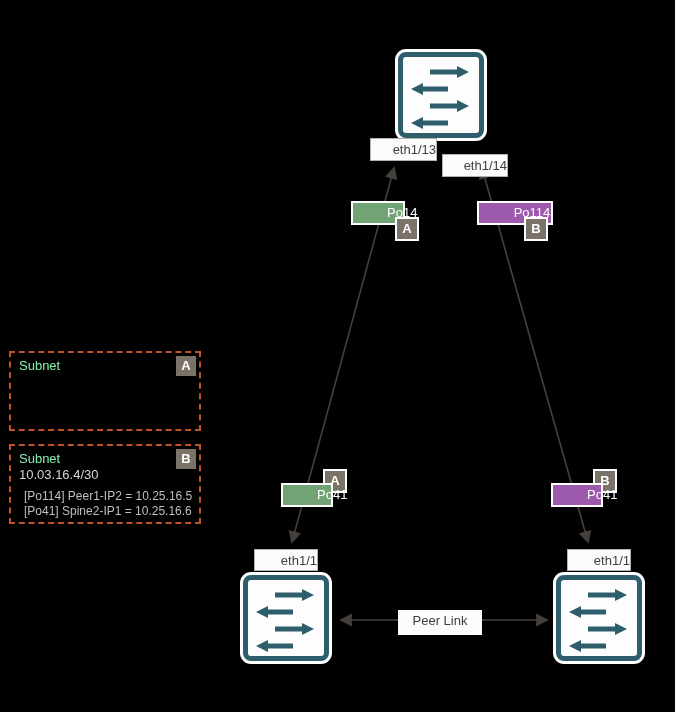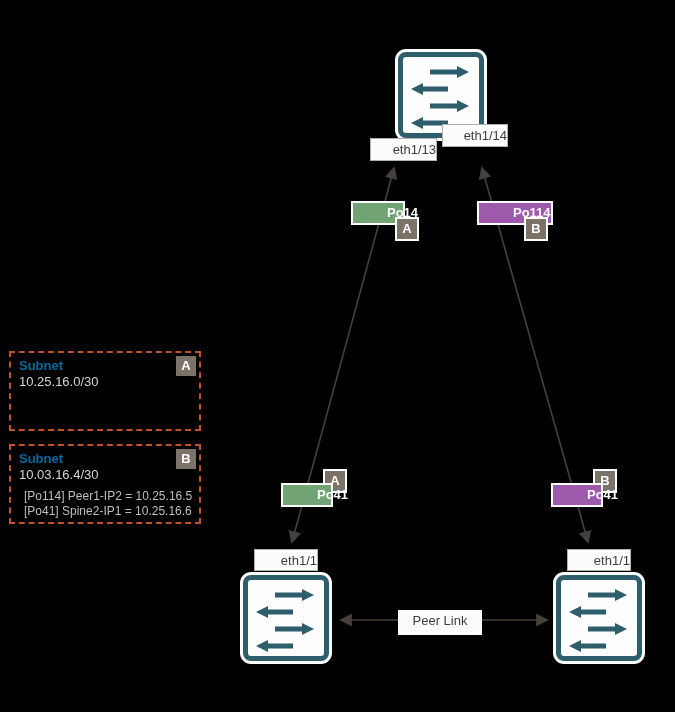--- a/index.html
+++ b/index.html
@@ -13,35 +13,35 @@
   .switch svg{display:block;width:100%;height:100%;}
   .switch .shaft{stroke:#2e5d6c;stroke-width:5;fill:none;}
   .switch polygon{fill:#2e5d6c;}
 
   
   .eth-label{position:absolute;box-sizing:border-box;background:#fcfcfc;border:1px solid #b3b1ae;
              color:#3d3d3d;font-size:13px;text-align:right;line-height:21px;z-index:4;}
 
   
   .po-label{position:absolute;box-sizing:border-box;border:2px solid #ffffff;color:#ffffff;
-            font-size:13px;font-weight:700;line-height:20px;z-index:5;padding-left:34px;}
+            font-size:13px;font-weight:400;text-align:center;line-height:20px;z-index:5;padding-left:34px;}
   .po-green{background:#71a375;}
   .po-purple{background:#9d59ab;}
 
   
   .badge{position:absolute;box-sizing:border-box;width:24px;height:24px;background:#7b7268;
          border:2px solid #ffffff;color:#ffffff;font-size:13px;font-weight:700;
          text-align:center;line-height:20px;}
   .badge.under{z-index:4;}
   .badge.over{z-index:6;}
 
   
   .subnet-box{position:absolute;box-sizing:border-box;width:192px;height:80px;
               border:2px dashed #c0532c;padding:5px 8px 4px 8px;z-index:3;}
-  .subnet-title{color:#0369a1;font-size:13px;font-weight:700;line-height:15px;}
+  .subnet-title{color:#86efac;font-size:13px;font-weight:400;line-height:15px;}
   .subnet-cidr{color:#d8d4cf;font-size:13px;line-height:15px;margin-top:1px;}
   .subnet-entries{margin-top:7px;padding-left:5px;}
   .subnet-entry{color:#c2bdb7;font-size:12px;line-height:15px;white-space:nowrap;}
   .subnet-badge{position:absolute;top:3px;right:3px;width:20px;height:20px;background:#7b7268;
                 color:#ffffff;font-size:13px;font-weight:700;text-align:center;line-height:20px;}
 
   
   .peer-label{position:absolute;box-sizing:border-box;width:84px;height:25px;background:#fcfcfc;
               color:#3d3d3d;font-size:13px;text-align:center;line-height:21px;z-index:5;}
 </style>
@@ -67,31 +67,30 @@
         <polygon points="54,9 66,15 54,21"></polygon>
       <path class="shaft" d="M45 32 H19"></path>
         <polygon points="20,26 8,32 20,38"></polygon>
       <path class="shaft" d="M27 49 H55"></path>
         <polygon points="54,43 66,49 54,55"></polygon>
       <path class="shaft" d="M45 66 H19"></path>
         <polygon points="20,60 8,66 20,72"></polygon>
     </svg>
   </div>
   <div class="eth-label" style="left:370px;top:138px;width:67px;height:23px;">eth1/13</div>
-  <div class="eth-label" style="left:442px;top:124px;width:66px;height:23px;">eth1/14</div>
+  <div class="eth-label" style="left:442px;top:154px;width:66px;height:23px;">eth1/14</div>
 
   <div class="po-label po-green" style="left:351px;top:201px;width:54px;height:24px;">Po14</div>
   <div class="badge over" style="left:395px;top:217px;">A</div>
 
   <div class="po-label po-purple" style="left:477px;top:201px;width:76px;height:24px;">Po114</div>
   <div class="badge over" style="left:524px;top:217px;">B</div>
 
   <div class="subnet-box" style="left:9px;top:351px;">
     <div class="subnet-title">Subnet</div>
-    <div class="subnet-cidr">10.25.16.0/30</div>
     <div class="subnet-entries">
     </div>
     <div class="subnet-badge">A</div>
   </div>
 
   <div class="subnet-box" style="left:9px;top:444px;">
     <div class="subnet-title">Subnet</div>
     <div class="subnet-cidr">10.03.16.4/30</div>
     <div class="subnet-entries">
       <div class="subnet-entry">[Po114] Peer1-IP2 = 10.25.16.5</div>

